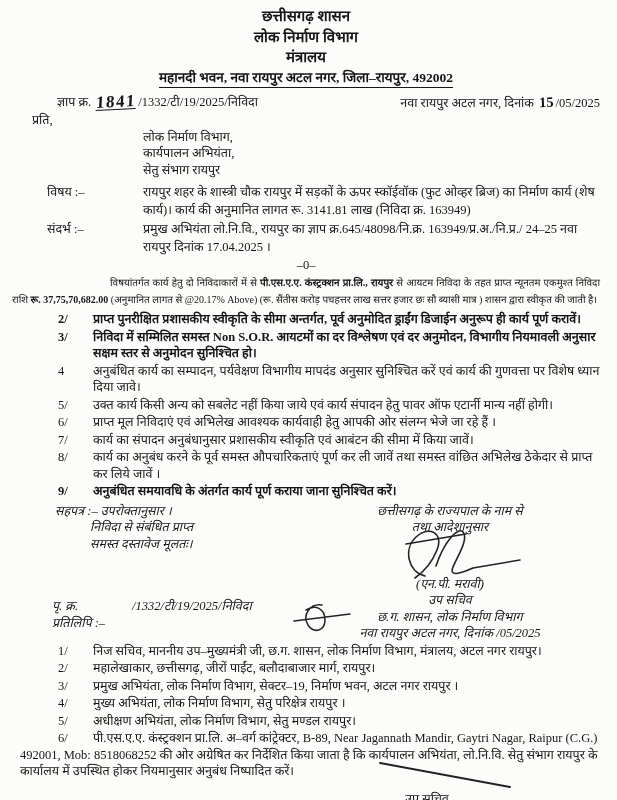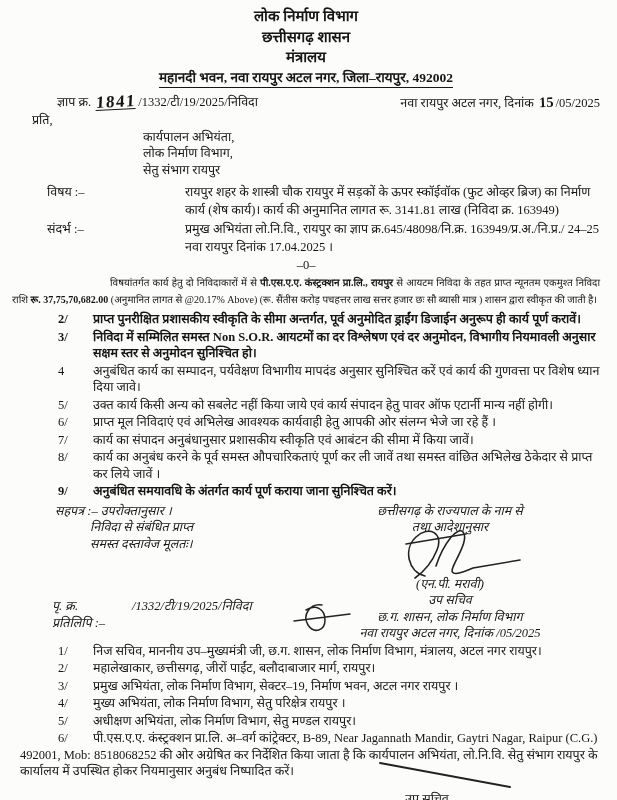--- a/index.html
+++ b/index.html
@@ -31,21 +31,21 @@
   .hand {
     display:inline-block; font-weight:700; font-size:17px;
     letter-spacing:1.5px; transform:rotate(-3deg) skewX(-6deg);
     text-decoration:underline; text-underline-offset:2px;
     position:relative; top:1px; padding:0 2px;
   }
   .hand-sm { display:inline-block; font-weight:700; font-size:14.5px; transform:rotate(-2deg); padding:0 2px; }
   .to-label { margin-left:20px; }
   .to-lines { margin-left:131px; }
   
-  .label-row { display:flex; margin-left:35px; line-height:1.45;gap:42px; }
+  .label-row { display:flex; margin-left:35px; line-height:1.45; }
   .label-row .lbl { width:96px; flex:0 0 96px; }
   .label-row .ltext { flex:1; }
   .subject-block { margin-top:5px; }
   .separator { text-align:center; margin:1px 0; }
   
   .opening {
     margin:0; text-align:justify;
     font-size:10px; line-height:1.7; text-indent:98px;
   }
   
@@ -75,43 +75,43 @@
   
   .bottom-sign { position:absolute; right:95px; bottom:-7px; text-align:center; }
   .bottom-sign svg { display:block; margin:0 auto -2px 40px; }
 </style>
 </head>
 <body>
 
 <div class="page">
 
   <div class="header">
+    <div class="h1">छत्तीसगढ़ शासन</div>
     <div class="h1">लोक निर्माण विभाग</div>
-    <div class="h1">छत्तीसगढ़ शासन</div>
     <div class="h1">मंत्रालय</div>
     <div>
       <span class="h-address">महानदी भवन, नवा रायपुर अटल नगर, जिला–रायपुर, 492002</span>
     </div>
   </div>
 
   <div class="ref-row">
     <div>
       <span>ज्ञाप क्र.</span>
       <span class="hand">1841</span><span>/1332/टी/19/2025/निविदा</span>
     </div>
     <div>
       <span>नवा रायपुर अटल नगर, दिनांक</span>
       <span class="hand-sm">15</span><span>/05/2025</span>
     </div>
   </div>
 
   <div class="to-label">प्रति,</div>
   <div class="to-lines">
+    <div>लोक निर्माण विभाग,</div>
     <div>कार्यपालन अभियंता,</div>
-    <div>लोक निर्माण विभाग,</div>
     <div>सेतु संभाग रायपुर</div>
   </div>
 
   <div class="subject-block">
     <div class="label-row">
       <span class="lbl">विषय :–</span>
       <span class="ltext">रायपुर शहर के शास्त्री चौक रायपुर में सड़कों के ऊपर स्कॉईवॉक (फुट ओव्हर ब्रिज) का निर्माण कार्य (शेष कार्य)। कार्य की अनुमानित लागत रू. 3141.81 लाख (निविदा क्र. 163949)</span>
     </div>
     <div class="label-row">
       <span class="lbl">संदर्भ :–</span>

